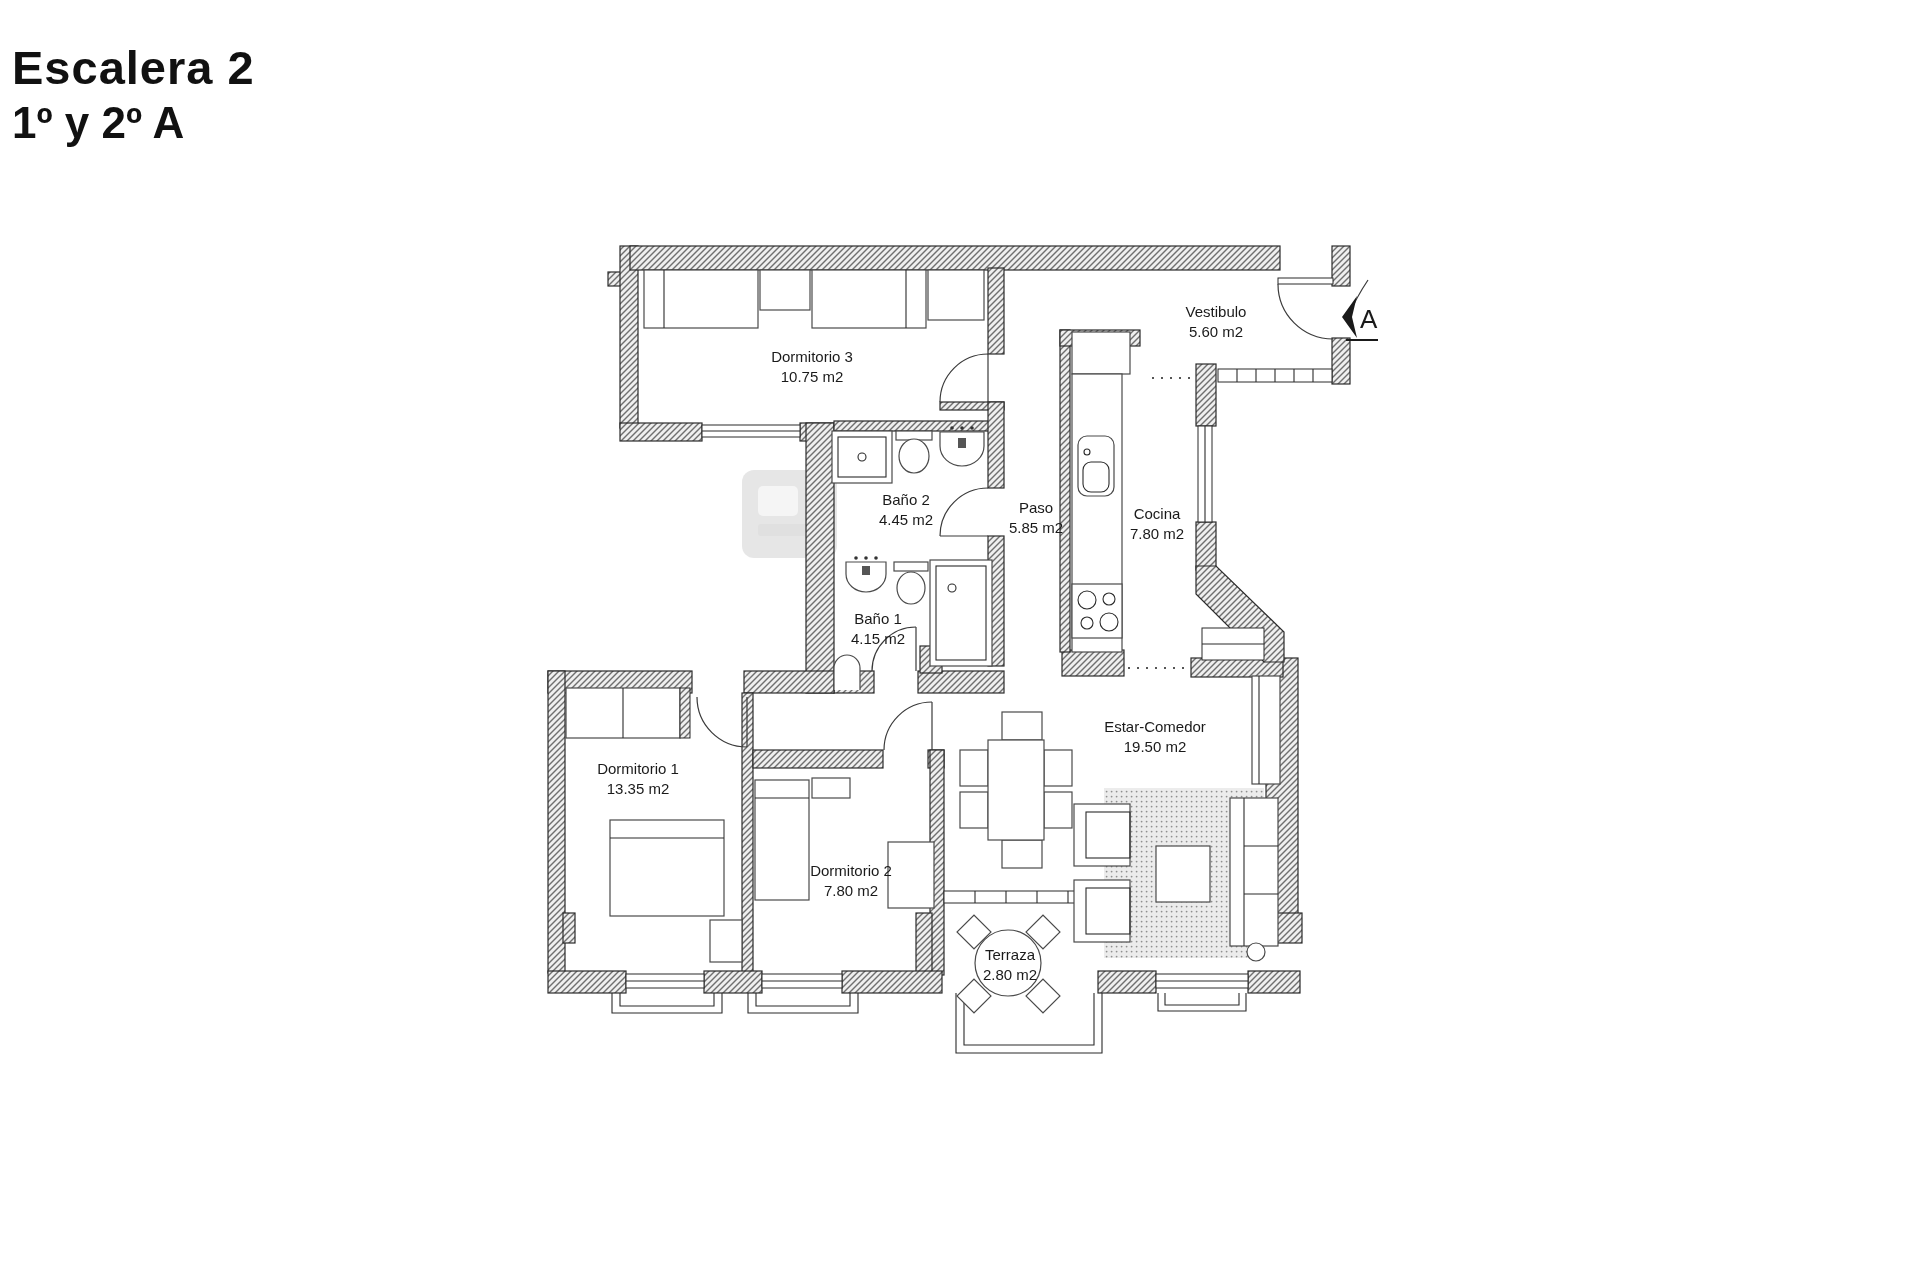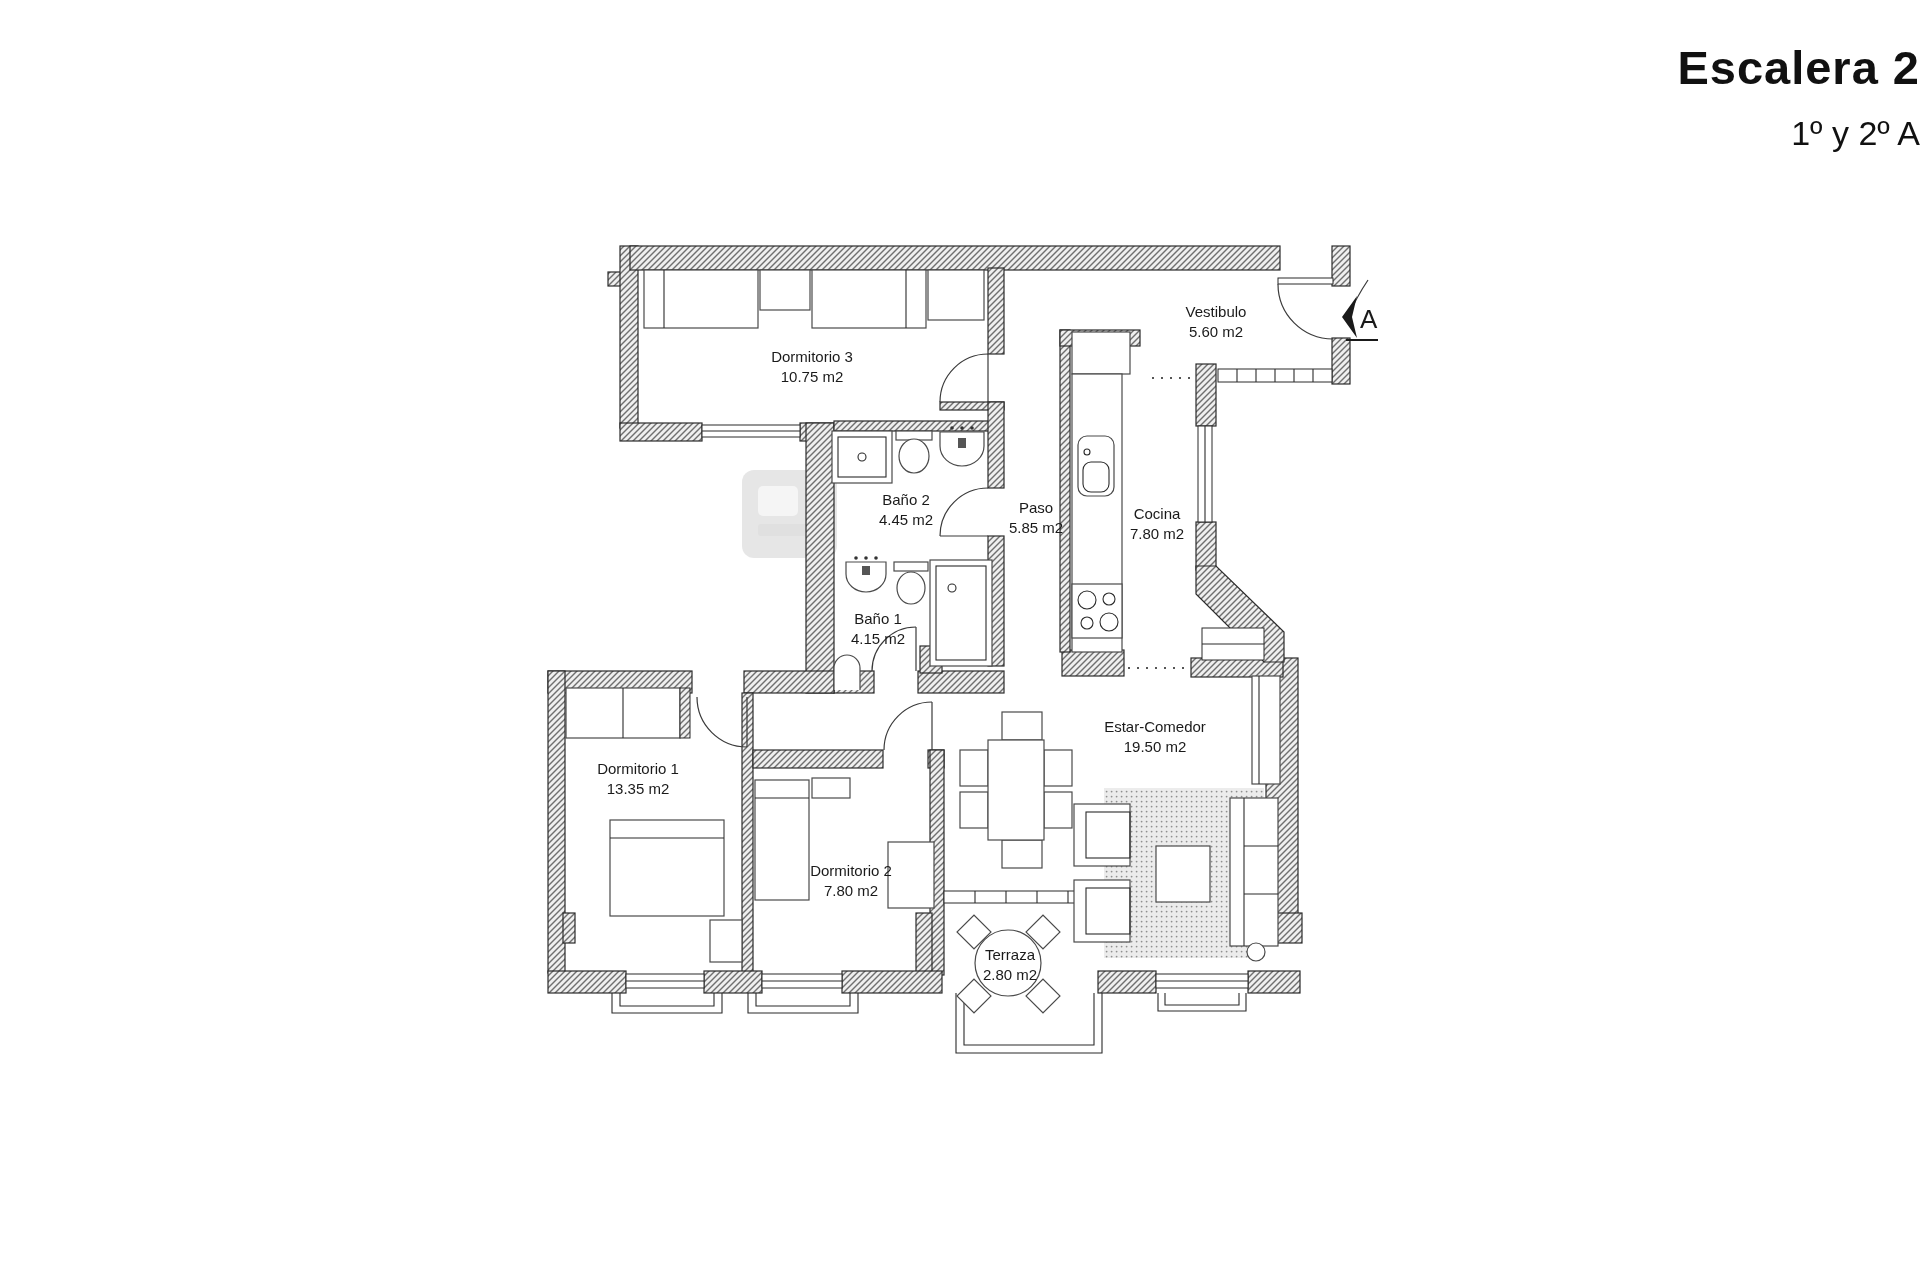--- a/index.html
+++ b/index.html
@@ -1,20 +1,20 @@
 <!DOCTYPE html>
 <html><head>
 <meta charset="utf-8">
 <style>
   html,body{margin:0;padding:0;background:#ffffff;}
   body{width:1920px;height:1280px;position:relative;overflow:hidden;
        font-family:"Liberation Sans", sans-serif;}
-  .title-block{position:absolute;top:42px;left:4px;right:0;text-align:right;color:#111;}
+  .title-block{position:absolute;top:42px;left:12px;right:0;text-align:left;color:#111;}
   .title-block .main{font-size:47px;font-weight:bold;letter-spacing:1px;line-height:1.1;}
-  .title-block .sub{font-size:34px;font-weight:normal;margin-top:20px;}
+  .title-block .sub{font-size:44px;font-weight:bold;margin-top:4px;}
   svg{position:absolute;left:0;top:0;}
   .lbl{font-family:"Liberation Sans", sans-serif;font-size:15px;fill:#1a1a1a;text-anchor:middle;}
   .thinw{fill:#ffffff;stroke:#2b2b2b;stroke-width:1;}
   .ln{fill:none;stroke:#2b2b2b;stroke-width:1.1;}
   .arc{fill:none;stroke:#3a3a3a;stroke-width:1.2;}
   .furn{fill:#ffffff;stroke:#4a4a4a;stroke-width:1.2;}
   .dotline{fill:none;stroke:#555;stroke-width:2;stroke-dasharray:2 7;}
   .amark{font-family:"Liberation Sans", sans-serif;font-size:26px;fill:#1a1a1a;}
 </style>
 </head>

